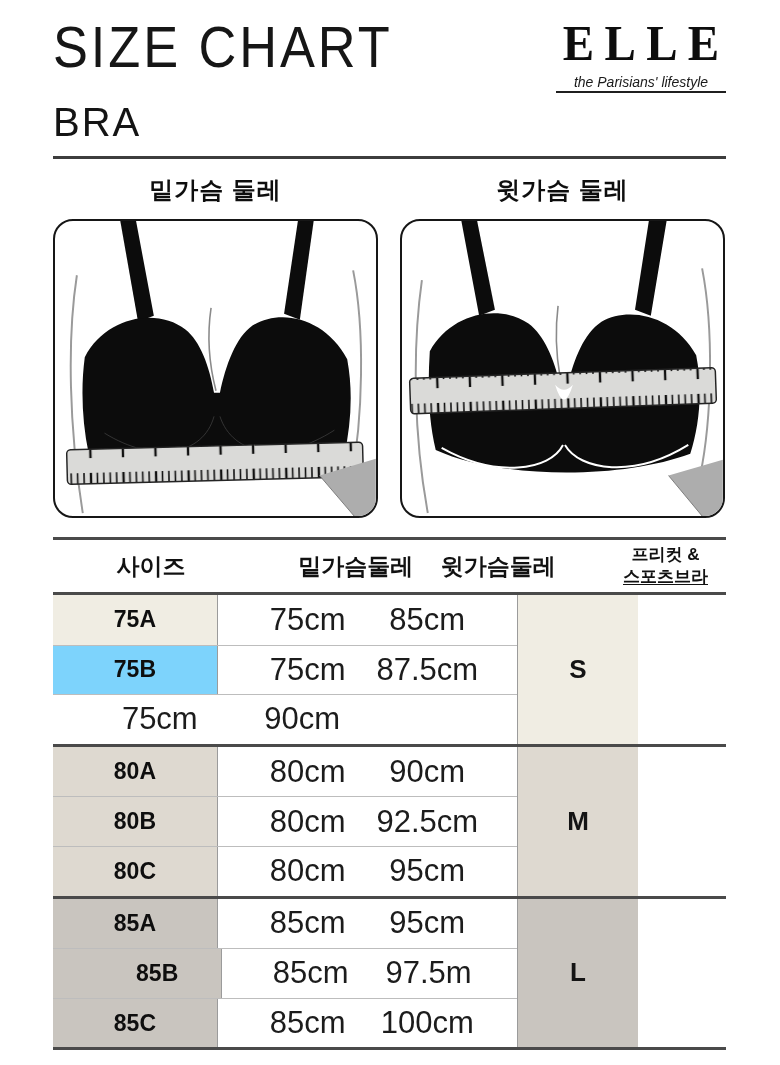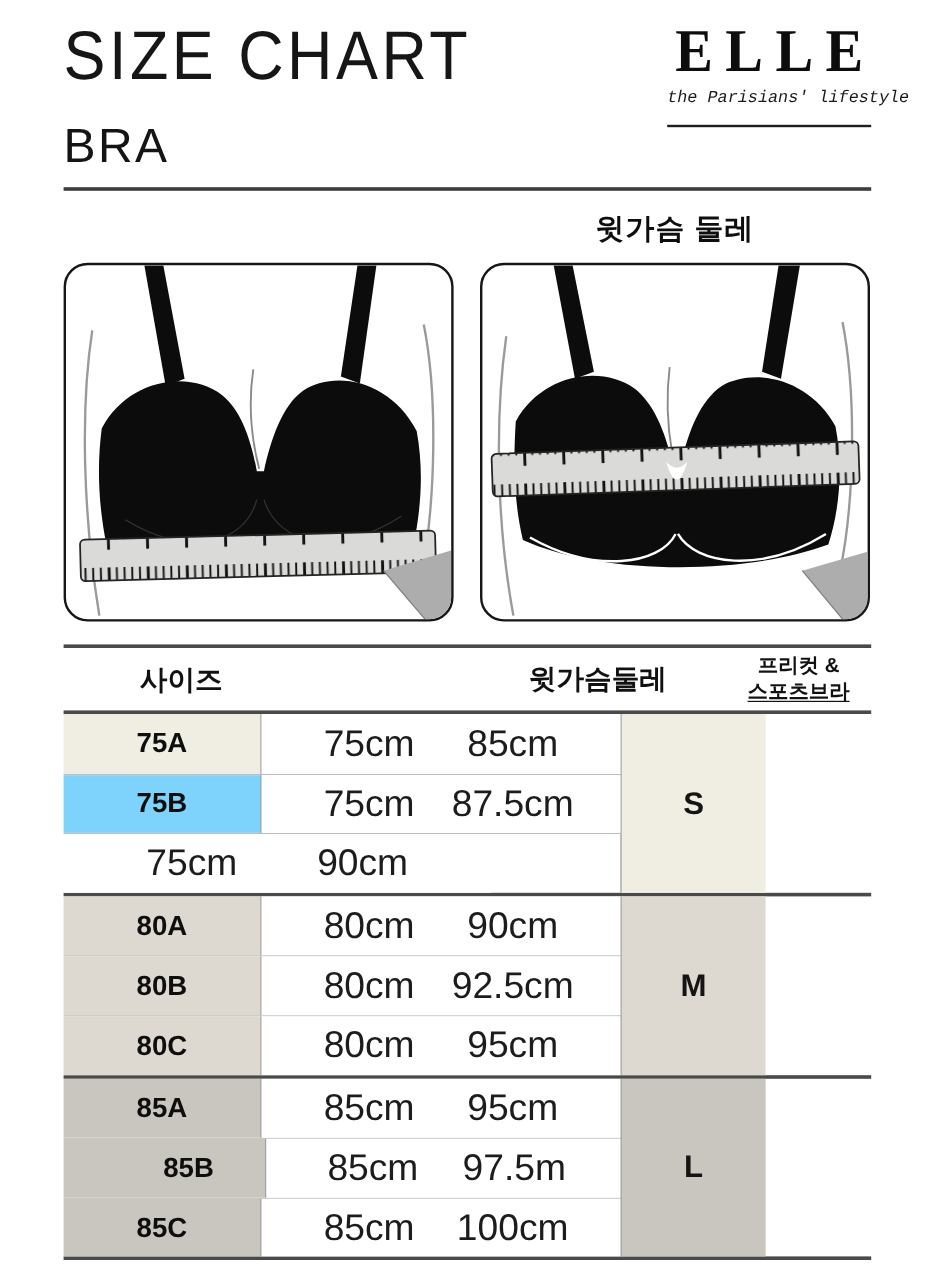--- a/index.html
+++ b/index.html
@@ -14,23 +14,23 @@
     transform:scale(0.97,1.06); transform-origin:left top; white-space:nowrap;
   }
   .logo { position:absolute; left:556px; top:16px; width:170px; text-align:center; }
   .logo-word {
     font-family:"Liberation Serif","DejaVu Serif",serif;
     font-size:47px; font-weight:700; letter-spacing:0.22em; margin-right:-0.22em;
     color:#0d0d0d; line-height:1.1; transform:scaleY(1.08); transform-origin:center top;
   }
   .logo-tagline {
     margin-top:6px;
-    font-family:Liberation Mono, monospace;
+    font-family:Liberation Sans, sans-serif;
     font-style:italic; font-size:14px; color:#1a1a1a;
-    border-bottom:2px solid #1f1f1f; padding-bottom:14px; white-space:nowrap;
+    border-bottom:2px solid #1f1f1f; padding-bottom:1px; white-space:nowrap;
   }
   .section-title {
     position:absolute; left:53px; top:100px;
     font-size:40px; font-weight:300; letter-spacing:2px; color:#141414;
   }
   .rule { position:absolute; left:53px; top:156px; width:673px; height:3px; background:#3d3d3d; }
 
   
   .illus-label { position:absolute; top:174px; font-size:24px; font-weight:700; text-align:center; color:#0e0e0e; letter-spacing:1px; }
   .illus-label.left  { left:53px;  width:325px; }
@@ -88,20 +88,21 @@
   <h1 class="page-title">SIZE CHART</h1>
 
   <div class="logo">
     <div class="logo-word">ELLE</div>
     <div class="logo-tagline">the Parisians' lifestyle</div>
   </div>
 
   <h2 class="section-title">BRA</h2>
   <div class="rule"></div>
 
+  <div class="illus-label left">밑가슴 둘레</div>
   <div class="illus-label right">윗가슴 둘레</div>
 
   <div class="illus-box left">
     <svg viewBox="0 0 325 299">
       <defs>
         <pattern id="tapeA" width="33" height="36" patternUnits="userSpaceOnUse">
           <rect width="33" height="36" fill="#dadad8"></rect>
           <line x1="3" y1="0" x2="3" y2="21" stroke="#111" stroke-width="2.4"></line>
           <line x1="9.5" y1="0" x2="9.5" y2="12" stroke="#111" stroke-width="1.6"></line>
           <line x1="16" y1="0" x2="16" y2="12" stroke="#111" stroke-width="1.6"></line>
@@ -152,20 +153,21 @@
       <polygon points="270,258 304,299 325,299 325,242" fill="#adadad"></polygon>
       <path d="M 270,258 L 304,299" stroke="#7d7d7d" stroke-width="1"></path>
     </svg>
   </div>
 
   <div class="size-table">
 
     <div class="t-head">
       <div class="h-size">사이즈</div>
       <div class="h-vals">
+        <span class="h-under">밑가슴둘레</span>
         <span class="h-over">윗가슴둘레</span>
       </div>
       <div class="h-cat">
         <div>프리컷 &amp;</div>
         <div class="u">스포츠브라</div>
       </div>
     </div>
 
     <div class="t-group">
       <div class="g-rows">

